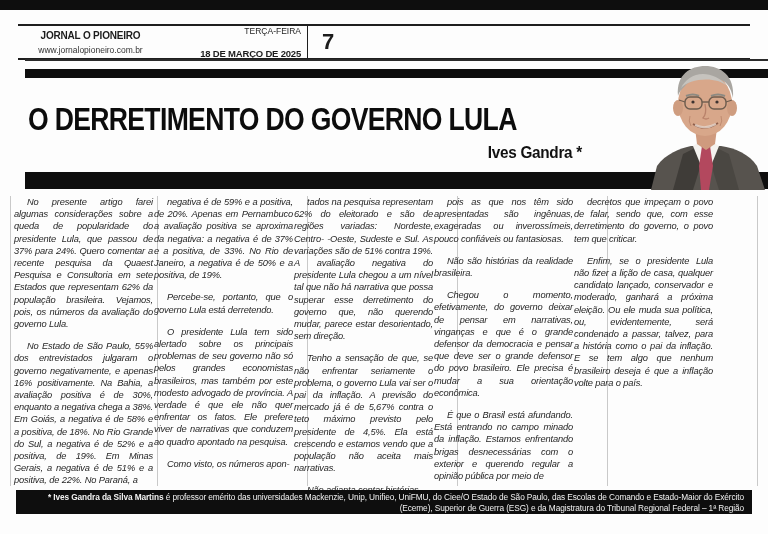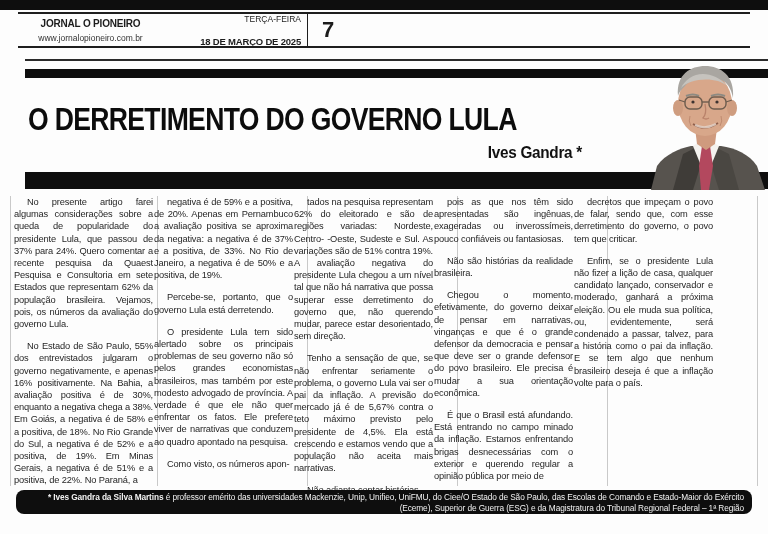--- a/index.html
+++ b/index.html
@@ -11,21 +11,21 @@
   }
   .abs{position:absolute;}
   
   .top-bar{left:0;top:0;width:768px;height:10px;background:var(--bar-black,#0e0e0e);}
   .thin-rule{left:25px;top:59px;width:743px;height:2px;background:#2a2a2a;}
   .thick-bar{left:25px;top:69px;width:743px;height:9px;background:var(--bar-black,#0e0e0e);}
   .mid-bar{left:25px;top:172px;width:743px;height:17px;background:var(--bar-black,#0e0e0e);z-index:1;}
 
   
   .masthead{
-    left:18px;top:12px;width:732px;height:32px;
+    left:18px;top:24px;width:732px;height:32px;
     border-top:2px solid #1e1e1e;border-bottom:2px solid #1e1e1e;
     display:flex;align-items:stretch;
   }
   .mh-cell{display:flex;flex-direction:column;justify-content:center;}
   .mh-left{width:145px;text-align:center;}
   .paper-name{font-weight:bold;font-size:10px;letter-spacing:-0.2px;}
   .paper-site{font-size:8.5px;color:#333;margin-top:4px;}
   .mh-center{flex:1;border-left:1.5px solid #1e1e1e;border-right:1.5px solid #1e1e1e;
     align-items:center;}
   .section-title{font-weight:bold;font-size:27px;letter-spacing:-0.5px;
@@ -48,37 +48,36 @@
     font-weight:bold;font-size:17px;letter-spacing:-0.3px;
     transform:scaleX(.9);transform-origin:right center;color:#111;
   }
 
   
   .photo{left:643px;top:58px;width:125px;height:132px;z-index:5;}
 
   
   .columns{
     left:14px;top:196px;width:741px;height:291px;
-    display:flex;gap:1px;z-index:2;
+    display:flex;gap:1px;z-index:2;font-style:italic;
   }
   .col{width:139px;
     font-size:9.3px;line-height:12.2px;letter-spacing:-0.15px;
     text-align:justify;color:#262626;
   }
   .col p{margin:0 0 10px 0;text-indent:13px;}
   .vrule{top:196px;width:1px;height:290px;background:#c9c9c9;z-index:0;}
 
   
   .credit-bar{
     left:16px;top:490px;width:736px;height:24px;
     background:var(--bar-black,#0e0e0e);color:#f2f2f2;
     font-size:8.3px;line-height:10.5px;letter-spacing:-0.1px;
     text-align:right;padding:2px 8px 0 8px;box-sizing:border-box;
     z-index:3;
-    border-radius:8px;
   }
   .credit-bar b{font-weight:bold;}
 </style>
 </head>
 <body>
 
 <div class="abs top-bar"></div>
 
 <div class="abs masthead">
   <div class="mh-cell mh-left">

